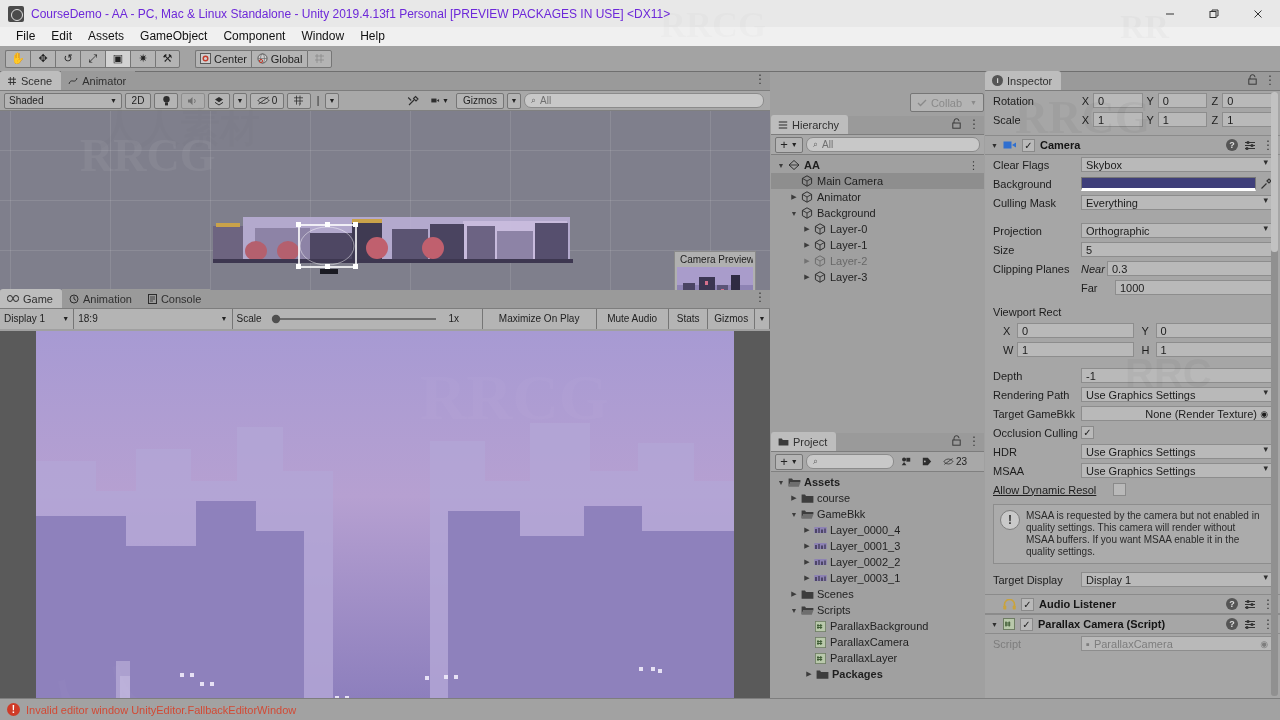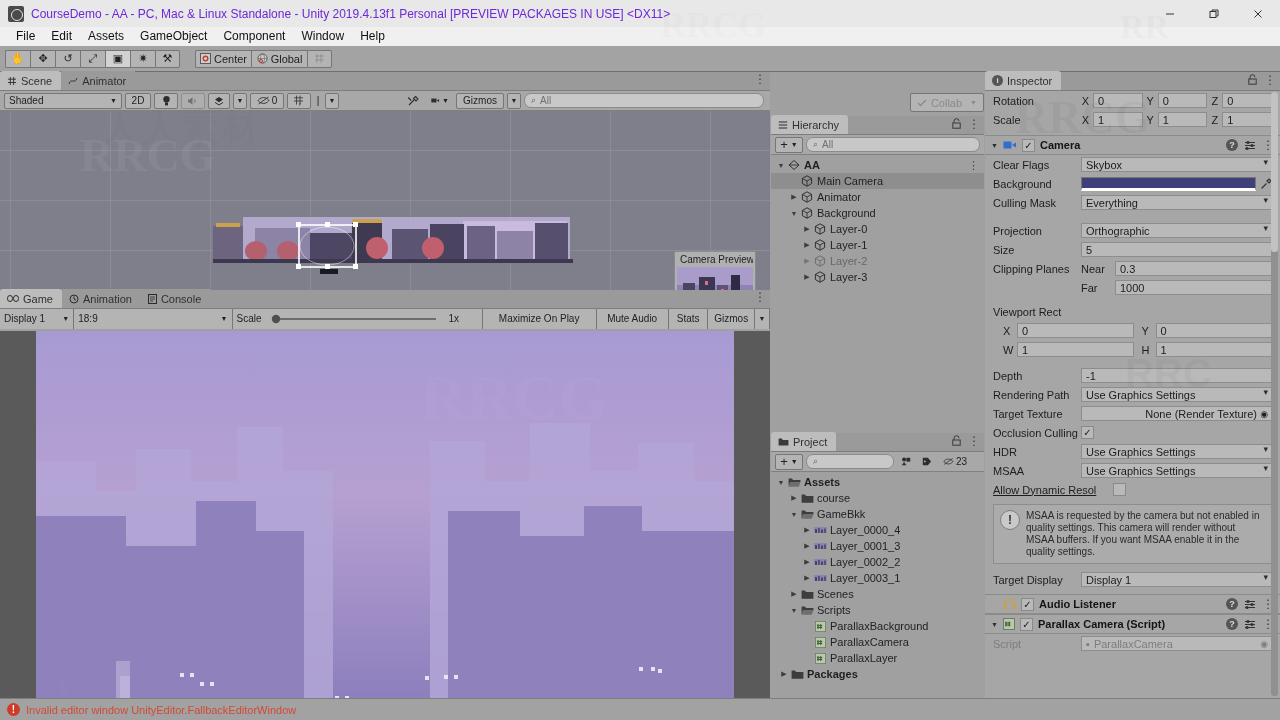--- a/index.html
+++ b/index.html
@@ -983,21 +983,21 @@
         <div class="trow" style="padding-left: 30px;">
           <span class="tw empty">▶</span>
           <span class="ticon">
             <svg width="11" height="11" viewBox="0 0 11 11">
               <rect x="0.4" y="0.4" width="10.2" height="10.2" fill="#b9c9ab" stroke="#6e7d63" stroke-width="0.8"></rect>
               <path d="M3 3v5M5.8 3v5M2 4.6h5.2M2 6.5h5.2" stroke="#3d5a33" stroke-width="1"></path>
             </svg>
           </span>
           <span class="tlabel">ParallaxLayer</span>
         </div>
-        <div class="trow" style="padding-left: 7px;">
+        <div class="trow" style="padding-left: 16px; margin-left: 16px;">
           <span class="tw">▶</span>
           <span class="ticon">
             <svg width="13" height="11" viewBox="0 0 13 11">
               <path d="M0.6 9.8V1.6h3.4l1 1.4h7.4v6.8z" fill="#3d3d3d"></path>
             </svg>
           </span>
           <span class="tlabel bold">Packages</span>
         </div>
       </div>
   </div>
@@ -1083,21 +1083,21 @@
       <div class="irow">
         <div class="ilabel">Projection</div>
         <div class="ifield drop">Orthographic</div>
       </div>
       <div class="irow">
         <div class="ilabel">Size</div>
         <div class="ifield">5</div>
       </div>
       <div class="irow">
         <div class="ilabel">Clipping Planes</div>
-        <div style="width:34px;font-size:11px;">Near</div>
+        <div style="width:26px;font-size:11px;font-style:italic;">Near</div>
         <div class="ifield">0.3</div>
       </div>
       <div class="irow">
         <div class="ilabel"></div>
         <div style="width:34px;font-size:11px;">Far</div>
         <div class="ifield">1000</div>
       </div>
       <div style="height:5px;"></div>
       <div class="irow">
         <div class="ilabel" style="width:auto;">Viewport Rect</div>
@@ -1117,21 +1117,21 @@
       <div style="height:7px;"></div>
       <div class="irow">
         <div class="ilabel">Depth</div>
         <div class="ifield">-1</div>
       </div>
       <div class="irow">
         <div class="ilabel">Rendering Path</div>
         <div class="ifield drop">Use Graphics Settings</div>
       </div>
       <div class="irow">
-        <div class="ilabel">Target Texture</div>
+        <div class="ilabel">Target GameBkk</div>
         <div class="ifield" style="position:relative;padding-right:14px;justify-content:flex-end;">
           <span>None (Render Texture)</span>
           <span style="position:absolute;right:3px;font-size:9px;">◉</span>
         </div>
       </div>
       <div class="irow">
         <div class="ilabel">Occlusion Culling</div>
         <div style="flex:1;">
             <span class="chk">✓</span>
           </div>

